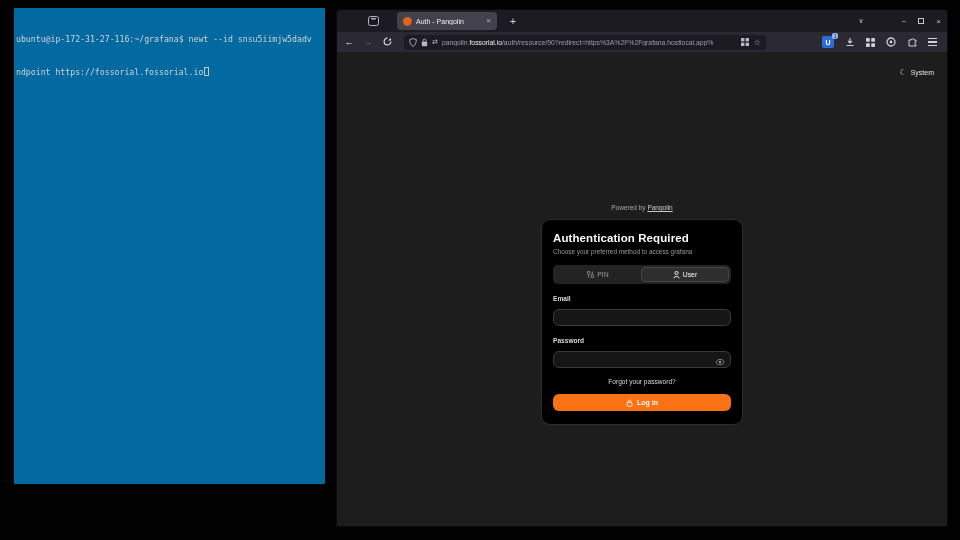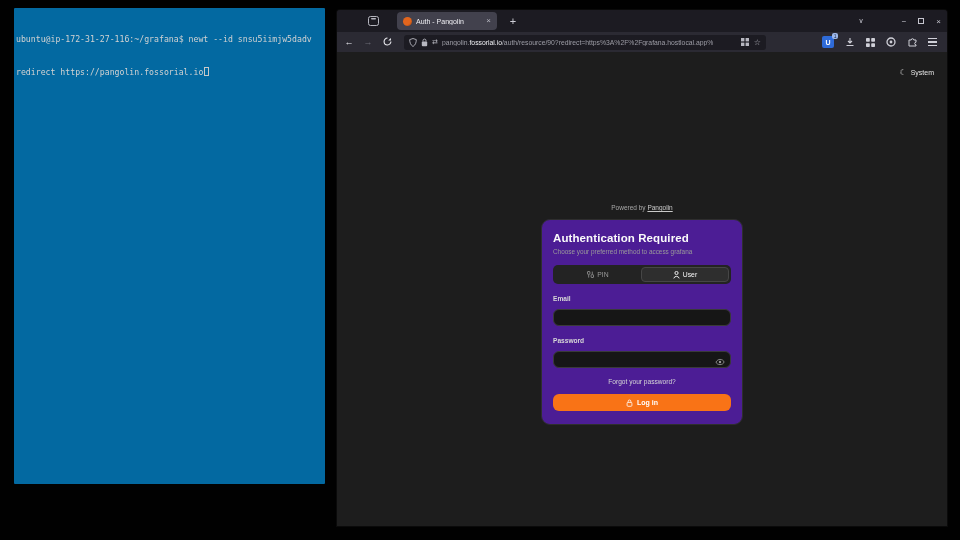--- a/index.html
+++ b/index.html
@@ -62,21 +62,21 @@
   
   .content { position:relative; height:474px; background:#1d1d1d; color:#e5e5e5; }
   .theme-toggle { position:absolute; top:16px; right:13px; display:flex; align-items:center; gap:4px;
                   font-size:7px; color:#e5e5e5; }
   .theme-toggle .moon { font-size:8px; color:#cfcfcf; }
 
   .auth-wrap { position:absolute; left:50%; top:152px; transform:translateX(-50%); width:202px; }
   .powered { text-align:center; font-size:6.5px; color:#a8a8a8; margin-bottom:8px; }
   .powered a { color:#c9c9c9; text-decoration:underline; }
 
-  .card { background:#4c1d95; border:1px solid #2e2e2e; border-radius:9px; padding:12px 11px 13px; }
+  .card { background:#000000; border:1px solid #2e2e2e; border-radius:9px; padding:12px 11px 13px; }
   .card-title { font-size:11.5px; font-weight:bold; color:#fafafa; letter-spacing:.1px; }
   .card-sub { font-size:6.4px; color:#9a9a9a; margin-top:4px; }
 
   .seg { display:flex; margin-top:10px; background:#232323; border-radius:5px; padding:2px; height:19px; }
   .seg-tab { flex:1; display:flex; align-items:center; justify-content:center; gap:3px;
              font-size:6.8px; color:#9a9a9a; border-radius:4px; }
   .seg-tab.active { background:#2e2e2e; border:1px solid #464646; color:#fafafa; }
 
   .field-label { display:block; font-size:6.6px; color:#d6d6d6; font-weight:bold; margin-top:11px; }
   .inputbox { position:relative; margin-top:4px; }
@@ -91,21 +91,21 @@
                display:flex; align-items:center; justify-content:center; gap:4px;
                font-family:"Liberation Sans", sans-serif; }
 </style>
 </head>
 <body>
 
 <div class="desktop">
 
   <div class="terminal">
     <div class="term-line">ubuntu@ip-172-31-27-116:~/grafana$ newt --id snsu5iimjw5dadv</div>
-    <div class="term-line"><span>redirect https://pangolin.fossorial.io</span><span class="term-cursor"></span></div>
+    <div class="term-line"><span>ndpoint https://fossorial.fossorial.io</span><span class="term-cursor"></span></div>
   </div>
 
   <div class="browser">
 
     <div class="tabbar">
       <div class="ffview">
         <svg width="11" height="10" viewBox="0 0 11 10">
             <rect x="0.5" y="0.5" width="10" height="9" rx="2" fill="none" stroke="#b6b6bf"></rect>
             <rect x="3" y="2" width="5" height="1.6" rx="0.8" fill="#b6b6bf"></rect>
           </svg>

